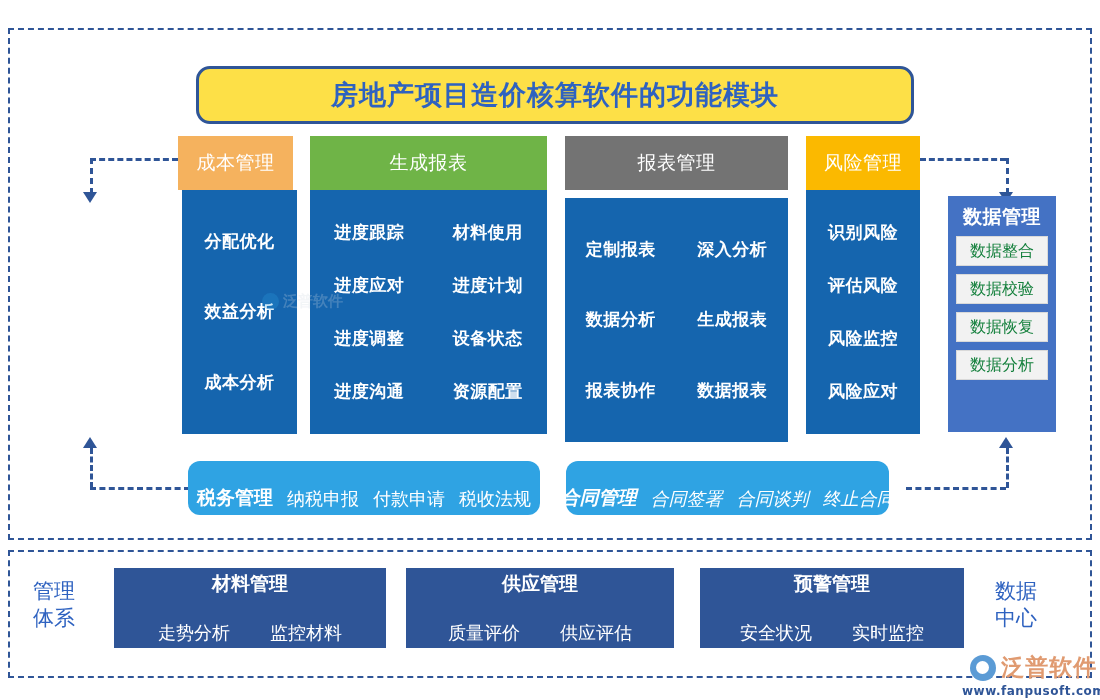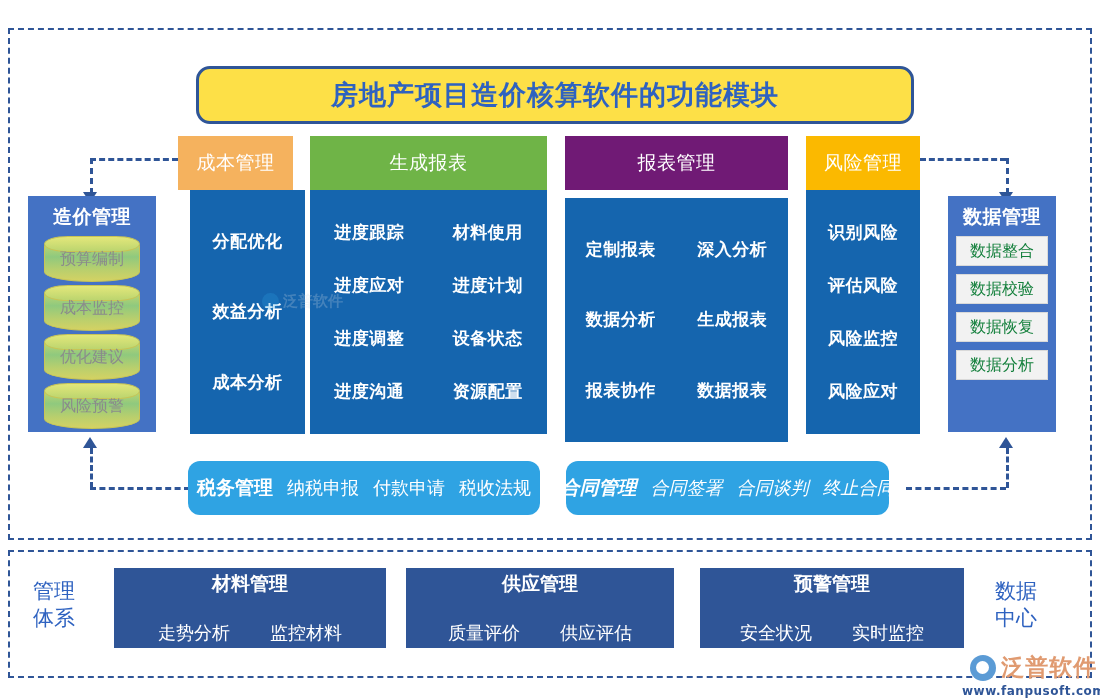--- a/index.html
+++ b/index.html
@@ -85,22 +85,22 @@
   .chip {
     width: 92px; height: 30px; margin-bottom: 8px;
     background: #F2F2F2; border: 1px solid #d9d9d9;
     display: flex; align-items: center; justify-content: center;
     color: #15803d; font-size: 16px; white-space: nowrap;
   }
 
   
   .pill {
     position: absolute; height: 54px; background: #2FA3E3; border-radius: 12px;
-    display: flex; align-items: center; justify-content: center; gap: 14px;
-    padding: 16px 18px;
+    display: flex; align-items: flex-end; justify-content: center; gap: 14px;
+    padding: 4px 18px;
   }
   .pill .lead { color:#fff; font-weight: bold; font-size: 19px; white-space: nowrap; }
   .pill .sub  { color:#fff; font-weight: normal; font-size: 18px; white-space: nowrap; }
 
   
   .edge-label {
     position: absolute; color: #2E62C0; font-size: 21px; line-height: 27px;
     text-align: center; white-space: pre-line;
   }
   .bbox {
@@ -171,60 +171,45 @@
   <div class="h-dash" style="left:906px; top:487px; width:100px;"></div>
   <div class="v-dash" style="left:1006px; top:448px; height:40px;"></div>
   <div class="arrow-up" style="left:999px; top:437px;"></div>
 
   <div class="cat-tab" id="tab-0" style="left: 178px; top: 136px; width: 115px; background: rgb(245, 178, 94);">
     <span>成本管理</span>
   </div>
   <div class="cat-tab" id="tab-1" style="left: 310px; top: 136px; width: 237px; background: rgb(111, 180, 71);">
     <span>生成报表</span>
   </div>
-  <div class="cat-tab" id="tab-2" style="left: 565px; top: 136px; width: 223px; background: #701a75;">
+  <div class="cat-tab" id="tab-2" style="left: 565px; top: 136px; width: 223px; background: #737373;">
     <span>报表管理</span>
   </div>
   <div class="cat-tab" id="tab-3" style="left: 806px; top: 136px; width: 114px; background: rgb(251, 185, 0);">
     <span>风险管理</span>
   </div>
 
-  <div class="side" id="left-panel" style="left:28px; top:196px; width:128px; height:236px;">
-    <div class="side-title">造价管理</div>
-    <div class="cyl">
-      <span class="cyl-label">预算编制</span>
-    </div>
-    <div class="cyl">
-      <span class="cyl-label">成本监控</span>
-    </div>
-    <div class="cyl">
-      <span class="cyl-label">优化建议</span>
-    </div>
-    <div class="cyl">
-      <span class="cyl-label">风险预警</span>
-    </div>
-  </div>
 
   <div class="side" id="right-panel" style="left:948px; top:196px; width:108px; height:236px;text-align:center;">
     <div class="side-title">数据管理</div>
     <div class="chip">
       <span>数据整合</span>
     </div>
     <div class="chip">
       <span>数据校验</span>
     </div>
     <div class="chip">
       <span>数据恢复</span>
     </div>
     <div class="chip">
       <span>数据分析</span>
     </div>
   </div>
 
-  <div class="col single" style="left:190px; top:190px; width:115px; height:244px;">
+  <div class="col single" style="left:182px; top:190px; width:115px; height:244px;">
     <div class="col-row">
         <span class="item">分配优化</span>
       </div>
     <div class="col-row">
         <span class="item">效益分析</span>
       </div>
     <div class="col-row">
         <span class="item">成本分析</span>
       </div>
   </div>

